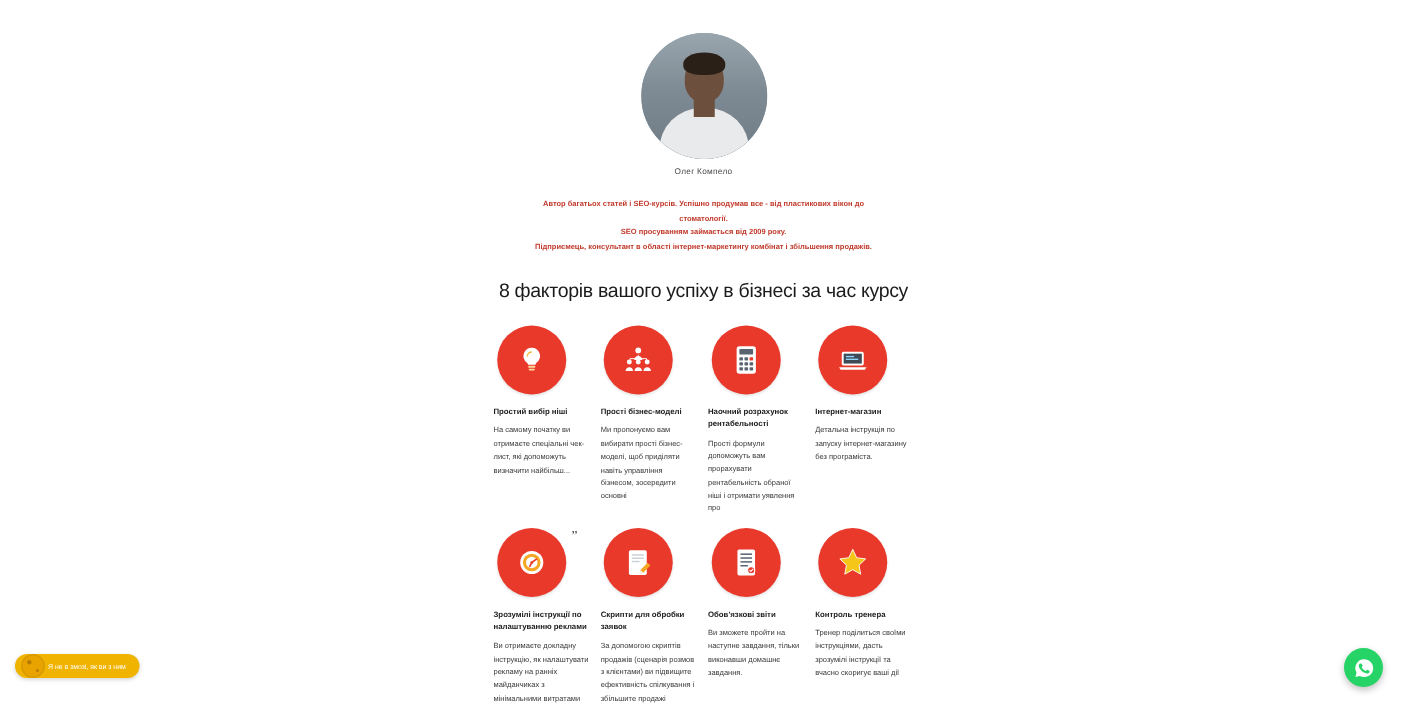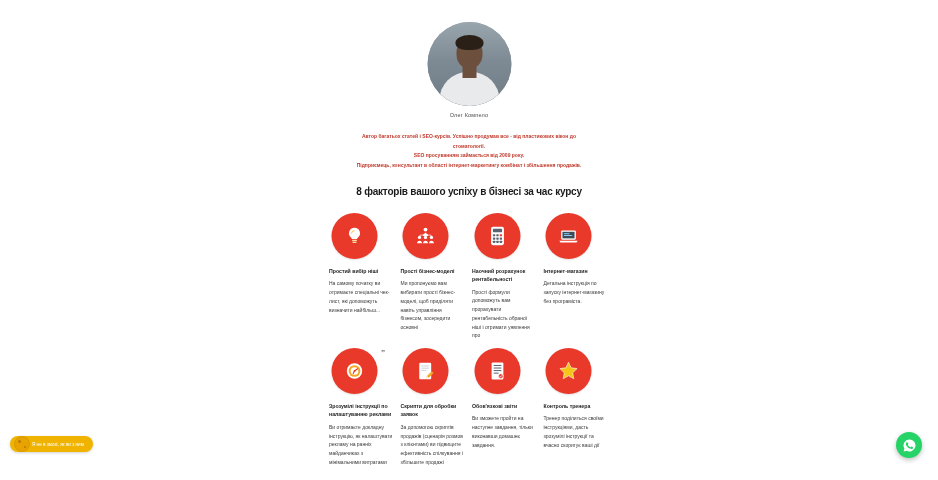--- a/index.html
+++ b/index.html
@@ -97,22 +97,22 @@
     font-size: 5px;
     line-height: 1.9;
     color: #c0392b;
     font-weight: bold;
   }
   .author-bio .line { display: block; }
 
   
   .section-title {
     margin-top: 16px;
-    font-size: 10px;
-    font-weight: bold;
+    font-size: 13px;
+    font-weight: normal;
     color: #1b1b1b;
     letter-spacing: -0.2px;
     white-space: nowrap;
   }
 
   
   .features {
     margin: 16px auto 0 auto;
     width: 280px;
     display: grid;

